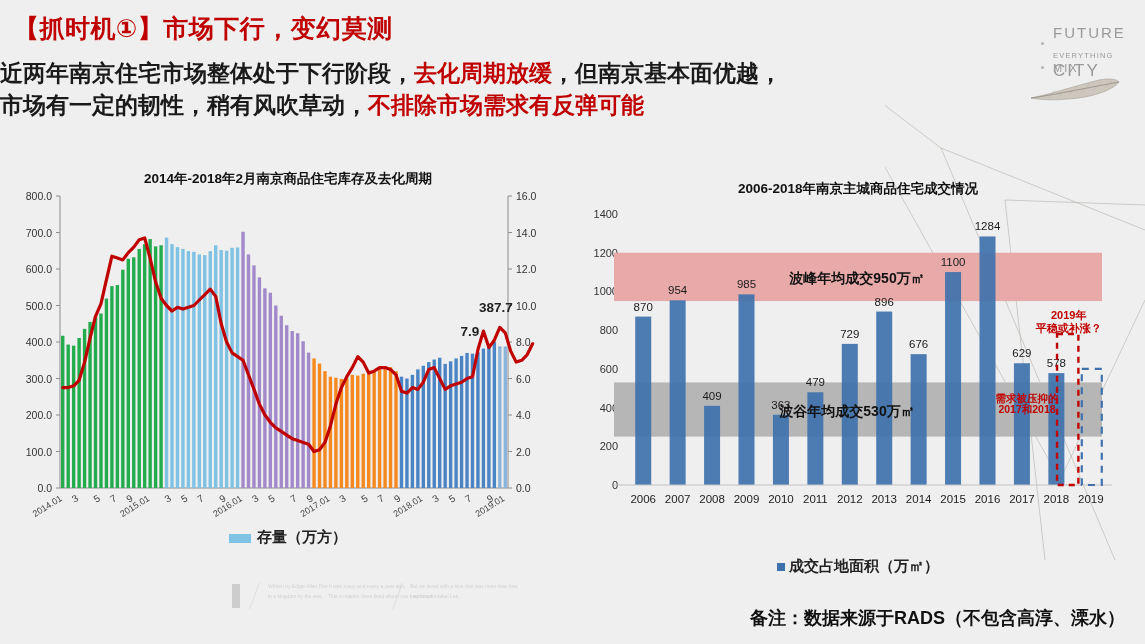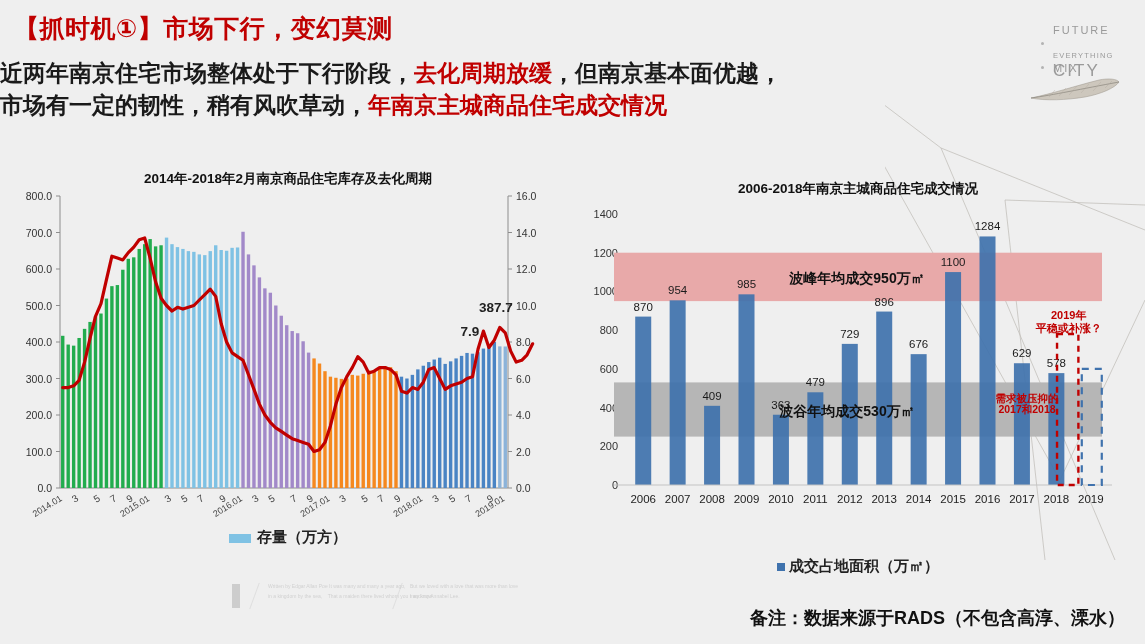--- a/index.html
+++ b/index.html
@@ -25,21 +25,21 @@
     position:absolute;left:0;top:58px;width:1060px;
     text-align:left;font-size:23px;font-weight:bold;
     color:#1a1a1a;line-height:1.38;
   }
   .subhead .hl{color:#c00000;}
 
   
   .brand{position:absolute;right:20px;top:24px;width:100px;height:72px;}
   .brand .bt{position:absolute;left:28px;color:#9a9a9a;letter-spacing:2px;
     font-family:"Liberation Sans",sans-serif;}
-  .brand .b1{top:0px;font-size:11px;}
+  .brand .b1{top:0px;font-size:15px;}
   .brand .b2{top:21px;font-size:17px;margin-top:16px;}
   .brand .b3{top:27px;font-size:7.5px;letter-spacing:1.2px;}
   .brand .b4{top:38px;font-size:11px;}
   .brand .dot{position:absolute;left:16px;width:3px;height:3px;border-radius:50%;background:#b3b3b3;}
   .brand .d1{top:18px;}
   .brand .d2{top:42px;}
   .brand .feather{position:absolute;left:4px;top:52px;}
 
   
   .panel{position:absolute;}
@@ -94,21 +94,21 @@
       <line x1="120" y1="200" x2="260" y2="205"></line>
       <line x1="175" y1="480" x2="260" y2="300"></line>
       <line x1="56" y1="148" x2="230" y2="560"></line>
     </g>
   </svg>
 
   <div class="headline">【抓时机①】市场下行，变幻莫测</div>
 
   <div class="subhead">
     <div><span>近两年南京住宅市场整体处于下行阶段，</span><span class="hl">去化周期放缓</span><span>，但南京基本面优越，</span></div>
-    <div><span>市场有一定的韧性，稍有风吹草动，</span><span class="hl">年南京主城商品住宅成交情况</span></div>
+    <div><span>市场有一定的韧性，稍有风吹草动，</span><span class="hl">不排除市场需求有反弹可能</span></div>
   </div>
 
   <div class="brand">
     <div class="dot d1"></div>
     <div class="dot d2"></div>
     <div class="bt b1">FUTURE</div>
     <div class="bt b2">CITY</div>
     <div class="bt b3">EVERYTHING</div>
     <div class="bt b4">MIX</div>
     <svg class="feather" width="92" height="26" viewBox="0 0 92 26">

